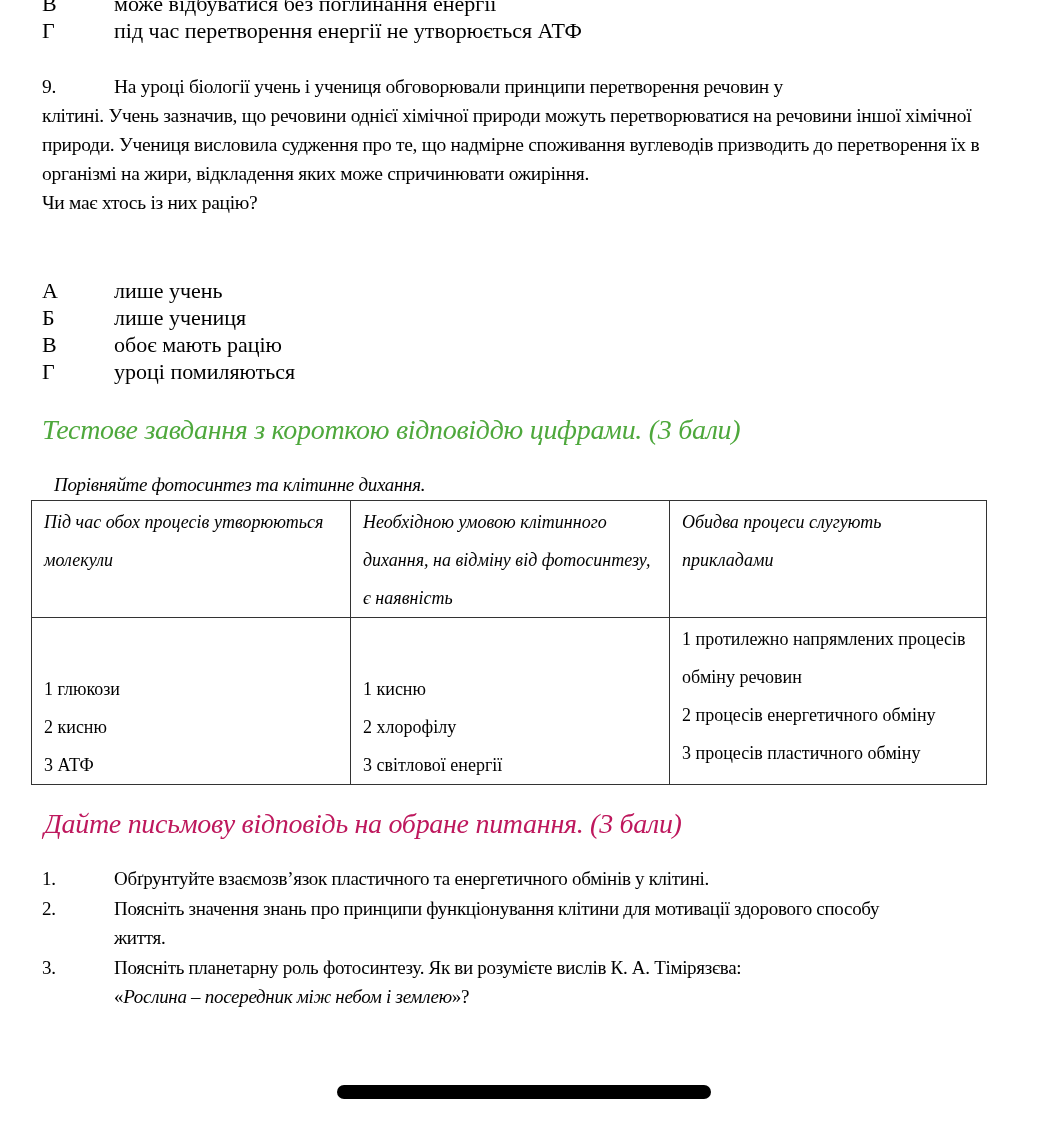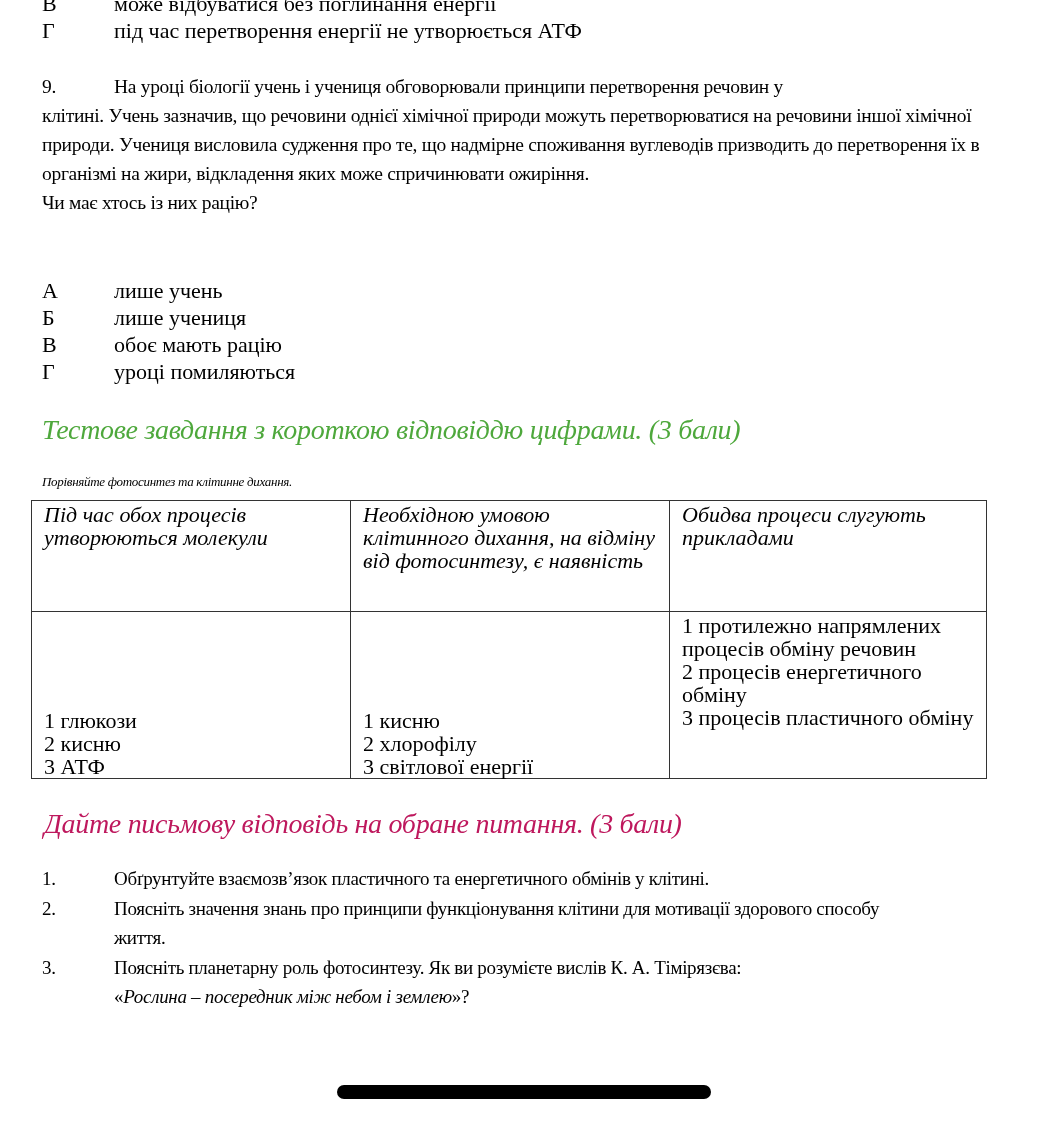--- a/index.html
+++ b/index.html
@@ -5,21 +5,21 @@
   html, body { margin: 0; padding: 0; background: #ffffff; }
   body { width: 1046px; height: 1122px; position: relative; overflow: hidden; color: #000; }
   .serif { font-family: "Liberation Serif", "DejaVu Serif", serif; }
   .sans { font-family: Liberation Serif, serif; }
   .abs { position: absolute; }
   .opt-row { position: absolute; left: 42px; font-size: 22px; line-height: 27px; white-space: nowrap; }
   .opt-letter { display: inline-block; width: 72px; }
   .q-para { position: absolute; left: 42px; width: 960px; font-size: 19.5px; line-height: 29px; letter-spacing: -0.3px; }
   .green { color: #4ea83c; font-style: italic; font-size: 28px; letter-spacing: -0.3px; }
   table.cmp { position: absolute; left: 31px; top: 500px; width: 956px; border-collapse: collapse; }
-  table.cmp td { border: 1.5px solid #333; vertical-align: top; padding: 2px 12px 0 12px; font-size: 22px; line-height: 23px; }
+  table.cmp td { border: 1.5px solid #333; vertical-align: top; padding: 2px 12px 0 12px; font-size: 18px; line-height: 38px; }
   table.cmp tr.head td { font-style: italic; height: 108px; }
   table.cmp tr.body td { height: 164px; }
   .cell-mid { display: flex; flex-direction: column; justify-content: flex-end; height: 164px; }
   .task-row { position: absolute; left: 42px; width: 960px; font-size: 19px; line-height: 29px; letter-spacing: -0.3px; }
   .task-num { position: absolute; left: 0; }
   .task-text { margin-left: 72px; }
   .home-indicator { position: absolute; left: 337px; top: 1085px; width: 374px; height: 14px; background: #000; border-radius: 7px; }
 </style>
 </head>
 <body>
@@ -44,21 +44,21 @@
   <span class="opt-letter">Б</span><span>лише учениця</span>
 </div>
 <div class="opt-row serif" style="top:331px;">
   <span class="opt-letter">В</span><span>обоє мають рацію</span>
 </div>
 <div class="opt-row serif" style="top:358px;">
   <span class="opt-letter">Г</span><span>уроці помиляються</span>
 </div>
 
 <div class="abs sans green" style="left: 42px; top: 414px; color: rgb(78, 168, 60);">Тестове завдання з короткою відповіддю цифрами. (3 бали)</div>
-<div class="abs sans" style="left:42px; top:474px; font-style:italic; font-size:13px; letter-spacing:-0.3px;">Порівняйте фотосинтез та клітинне дихання.</div>
+<div class="abs sans" style="left:54px; top:474px; font-style:italic; font-size:19px; letter-spacing:-0.3px;">Порівняйте фотосинтез та клітинне дихання.</div>
 
 <table class="cmp serif">
   <tbody>
       <tr class="head">
     <td style="width:294px;">Під час обох процесів утворюються молекули</td>
     <td style="width:294px;">Необхідною умовою клітинного дихання, на відміну від фотосинтезу, є наявність</td>
     <td>Обидва процеси слугують прикладами</td>
   </tr>
   <tr class="body">
     <td>

